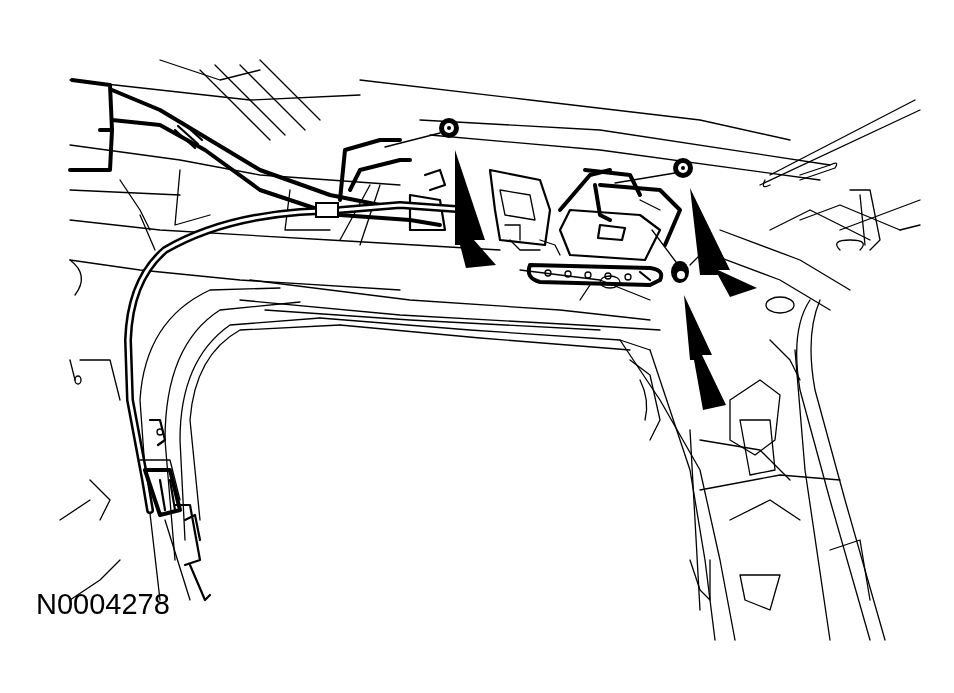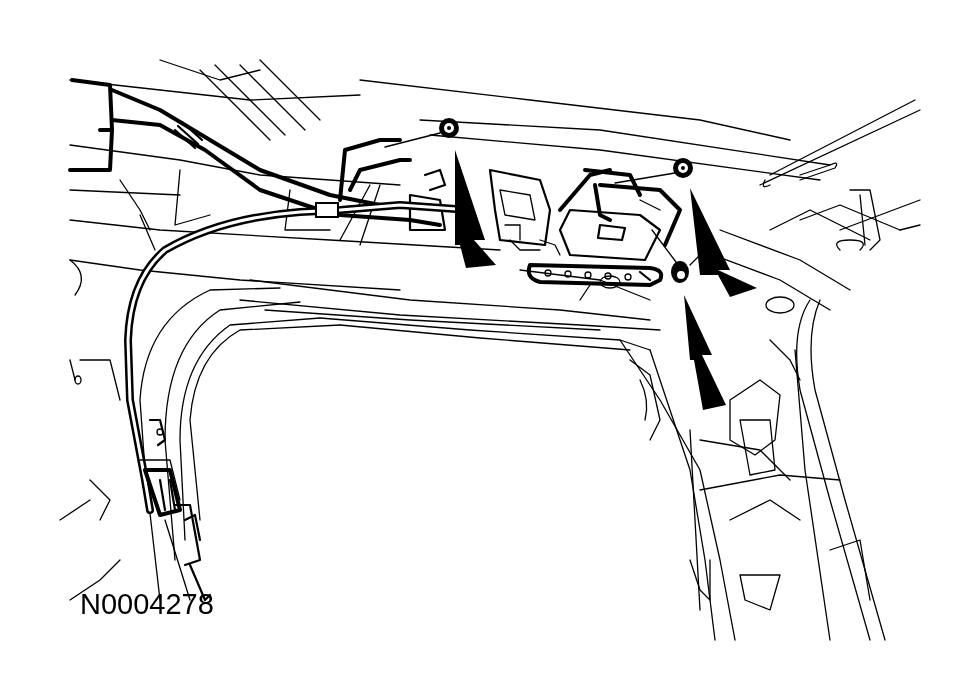--- a/index.html
+++ b/index.html
@@ -1,21 +1,21 @@
 <!DOCTYPE html>
 <html><head>
 <meta charset="utf-8">
 <style>
   html, body { margin: 0; padding: 0; background: #ffffff; }
   body { width: 954px; height: 693px; position: relative; overflow: hidden; }
   #drawing { position: absolute; left: 0; top: 0; width: 954px; height: 693px; }
   .fig-id {
     position: absolute; left: 36px; top: 588px;
     font-family: "Liberation Sans", sans-serif;
-    font-size: 29px; color: #000; letter-spacing: 0px; margin-left: 44px;
+    font-size: 29px; color: #000; letter-spacing: 0px;
   }
   svg .thin { fill: none; stroke: #000; stroke-width: 1.3; stroke-linecap: round; stroke-linejoin: round; }
   svg .med { fill: none; stroke: #000; stroke-width: 2.2; stroke-linecap: round; stroke-linejoin: round; }
   svg .thick { fill: none; stroke: #000; stroke-width: 4; stroke-linecap: round; stroke-linejoin: round; }
   svg .harness { fill: none; stroke: #000; stroke-width: 8; stroke-linecap: round; stroke-linejoin: round; }
   svg .harness-in { fill: none; stroke: #fff; stroke-width: 3; stroke-linecap: round; stroke-linejoin: round; }
   svg .solid { fill: #000; stroke: none; }
   svg .white { fill: #fff; stroke: #000; stroke-width: 2; }
 </style>
 </head>

